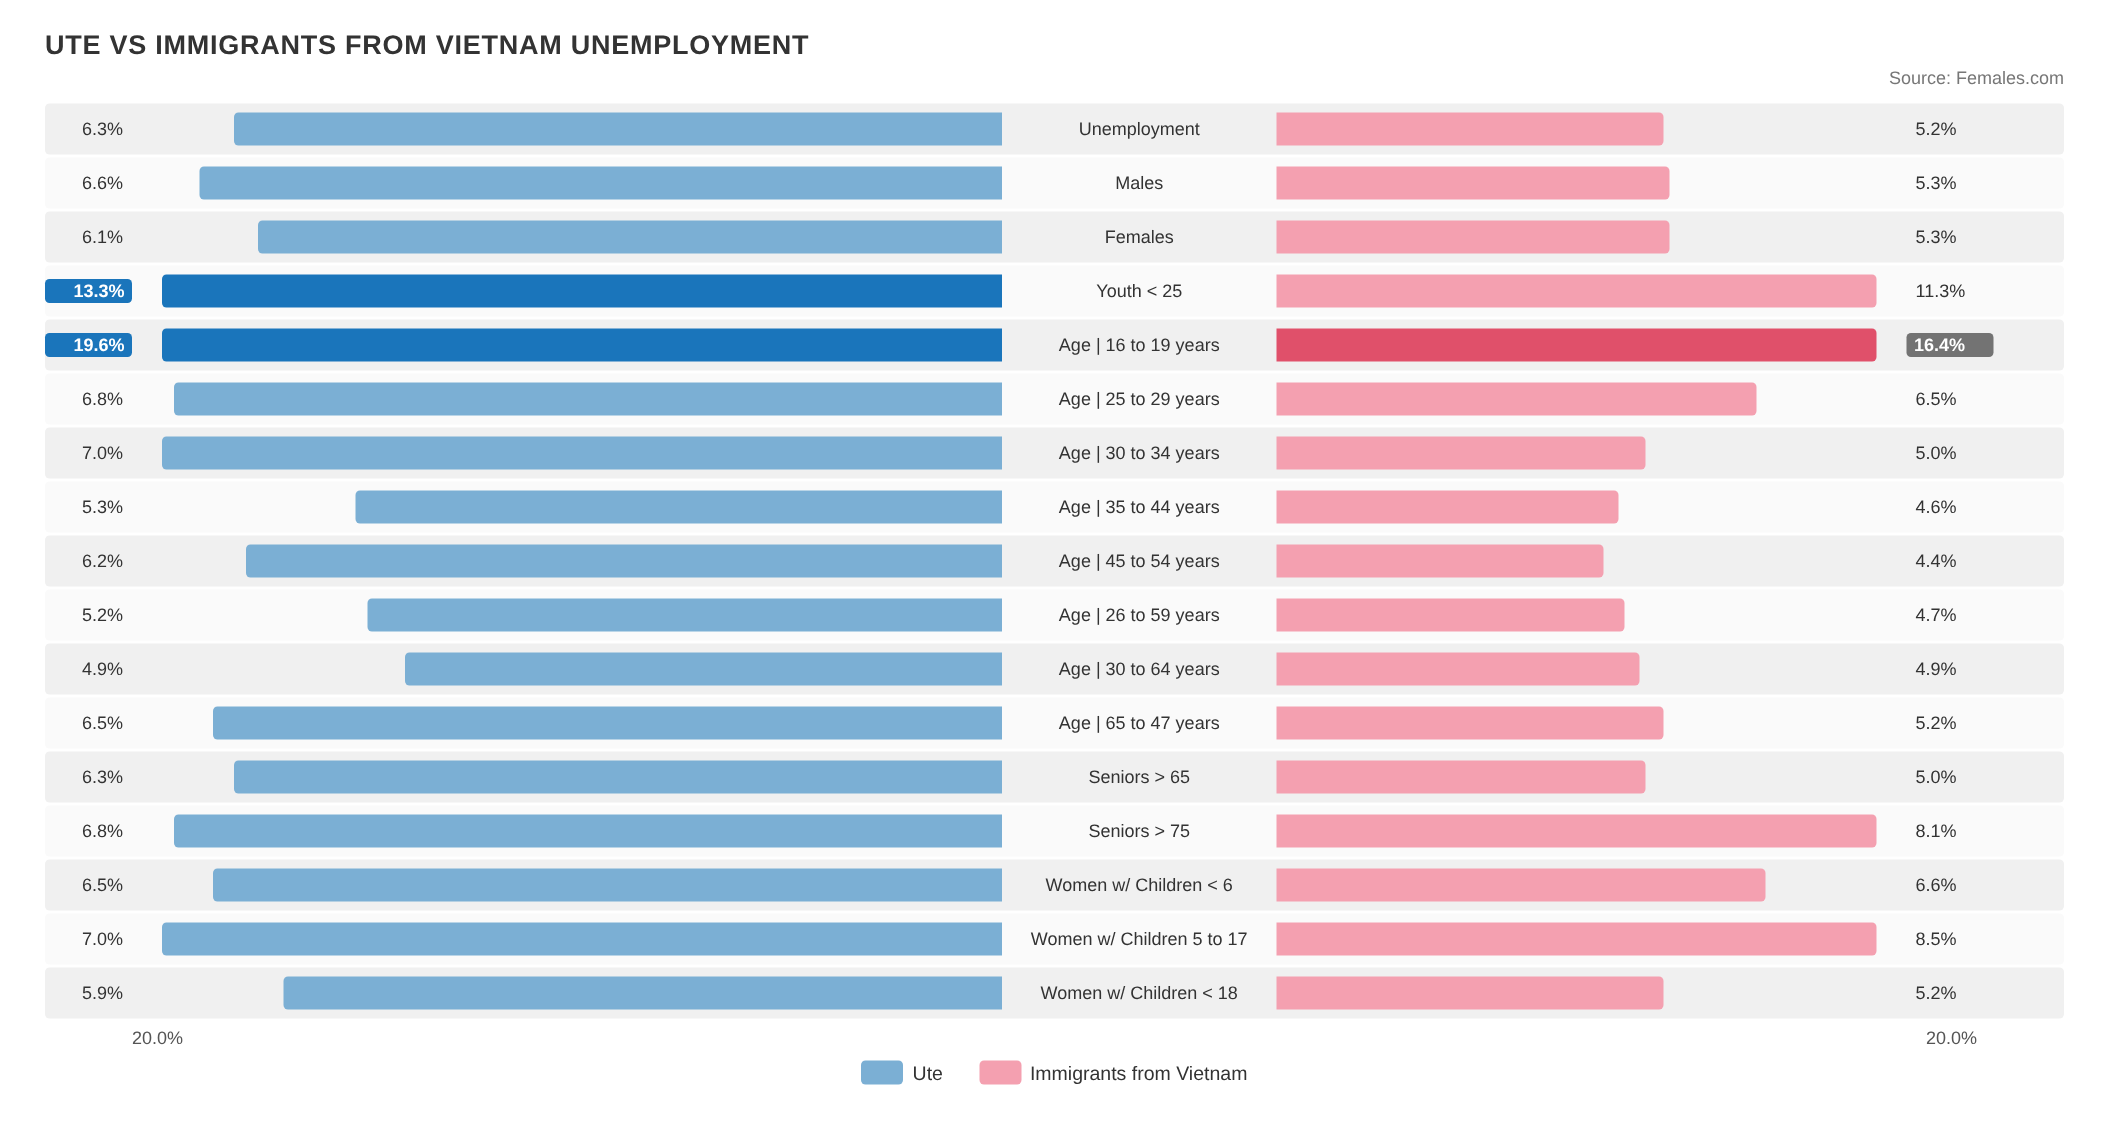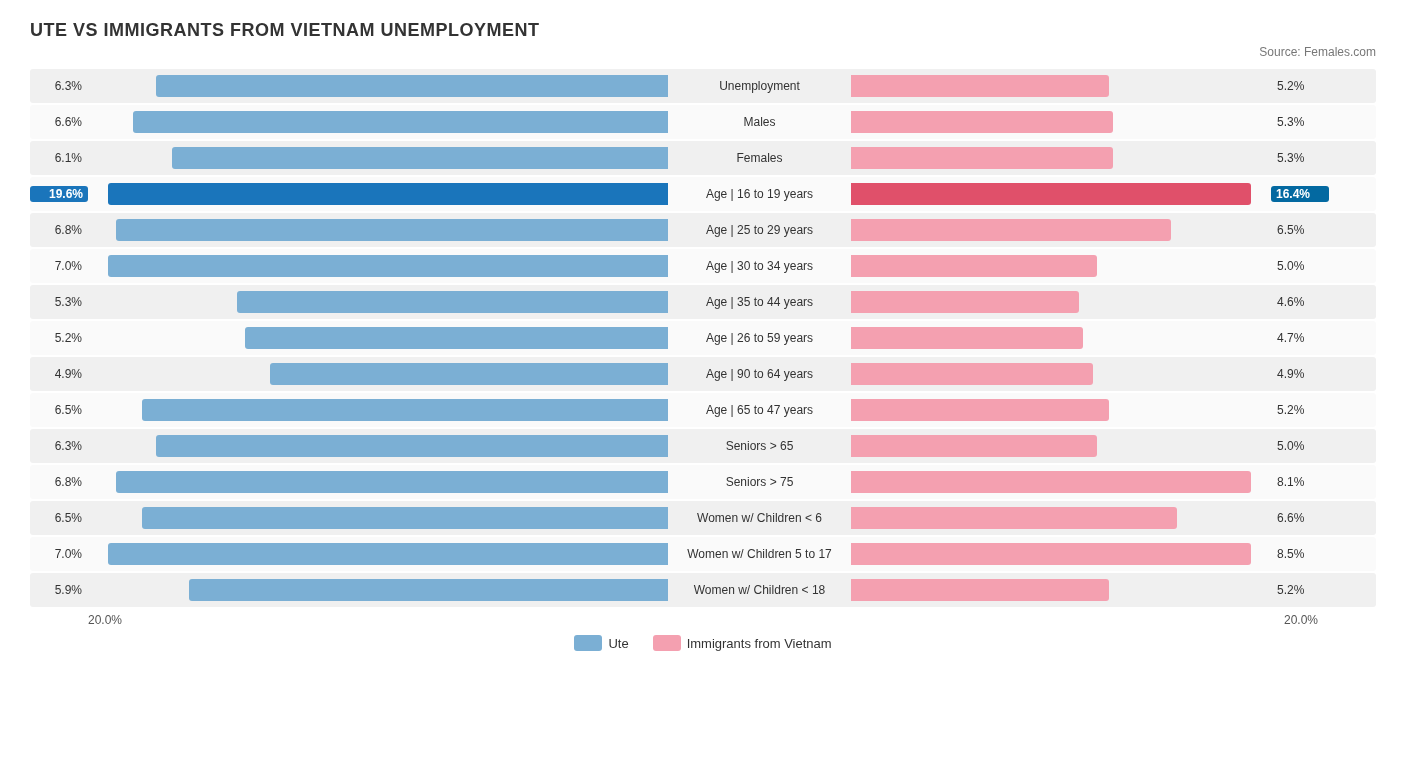--- a/index.html
+++ b/index.html
@@ -190,31 +190,44 @@
       <div class="left-bar-container">
         <div class="left-bar" style="width:495.6px;background:#7bafd4;"></div>
       </div>
       <div class="label-box">Females</div>
       <div class="right-bar-container">
         <div class="right-bar" style="width:262px;background:#f4a0b0;"></div>
       </div>
       <div class="right-value" style="">5.3%</div>
     </div>
   </div>
+      <div class="row highlight-blue">
+    <div class="row-inner">
+      <div class="left-value" style="background:#1a75bb;color:#fff;border-radius:3px;padding:1px 5px;">13.3%</div>
+      <div class="left-bar-container">
+        <div class="left-bar" style="width:560px;background:#1a75bb;"></div>
+      </div>
+      <div class="label-box">Youth &lt; 25</div>
+      <div class="right-bar-container">
+        <div class="right-bar" style="width:400px;background:#f4a0b0;"></div>
+      </div>
+      <div class="right-value" style="">11.3%</div>
+    </div>
+  </div>
       <div class="row highlight-blue highlight-pink">
     <div class="row-inner">
       <div class="left-value" style="background:#1a75bb;color:#fff;border-radius:3px;padding:1px 5px;">19.6%</div>
       <div class="left-bar-container">
         <div class="left-bar" style="width:560px;background:#1a75bb;"></div>
       </div>
       <div class="label-box">Age | 16 to 19 years</div>
       <div class="right-bar-container">
         <div class="right-bar" style="width:400px;background:#e0506a;"></div>
       </div>
-      <div class="right-value" style="background:#0369a1;color:#fff;border-radius:3px;padding:1px 5px;">16.4%</div>
+      <div class="right-value" style="background:#737373;color:#fff;border-radius:3px;padding:1px 5px;">16.4%</div>
     </div>
   </div>
       <div class="row">
     <div class="row-inner">
       <div class="left-value" style="">6.8%</div>
       <div class="left-bar-container">
         <div class="left-bar" style="width:551.6px;background:#7bafd4;"></div>
       </div>
       <div class="label-box">Age | 25 to 29 years</div>
       <div class="right-bar-container">
@@ -244,38 +257,51 @@
       </div>
       <div class="label-box">Age | 35 to 44 years</div>
       <div class="right-bar-container">
         <div class="right-bar" style="width:228.00000000000003px;background:#f4a0b0;"></div>
       </div>
       <div class="right-value" style="">4.6%</div>
     </div>
   </div>
       <div class="row">
     <div class="row-inner">
+      <div class="left-value" style="">6.2%</div>
+      <div class="left-bar-container">
+        <div class="left-bar" style="width:504px;background:#7bafd4;"></div>
+      </div>
+      <div class="label-box">Age | 45 to 54 years</div>
+      <div class="right-bar-container">
+        <div class="right-bar" style="width:218.00000000000003px;background:#f4a0b0;"></div>
+      </div>
+      <div class="right-value" style="">4.4%</div>
+    </div>
+  </div>
+      <div class="row">
+    <div class="row-inner">
       <div class="left-value" style="">5.2%</div>
       <div class="left-bar-container">
         <div class="left-bar" style="width:422.8px;background:#7bafd4;"></div>
       </div>
       <div class="label-box">Age | 26 to 59 years</div>
       <div class="right-bar-container">
         <div class="right-bar" style="width:231.99999999999997px;background:#f4a0b0;"></div>
       </div>
       <div class="right-value" style="">4.7%</div>
     </div>
   </div>
       <div class="row">
     <div class="row-inner">
       <div class="left-value" style="">4.9%</div>
       <div class="left-bar-container">
         <div class="left-bar" style="width:397.59999999999997px;background:#7bafd4;"></div>
       </div>
-      <div class="label-box">Age | 90 to 64 years</div>
+      <div class="label-box">Age | 30 to 64 years</div>
       <div class="right-bar-container">
         <div class="right-bar" style="width:242px;background:#f4a0b0;"></div>
       </div>
       <div class="right-value" style="">4.9%</div>
     </div>
   </div>
       <div class="row">
     <div class="row-inner">
       <div class="left-value" style="">6.5%</div>
       <div class="left-bar-container">

